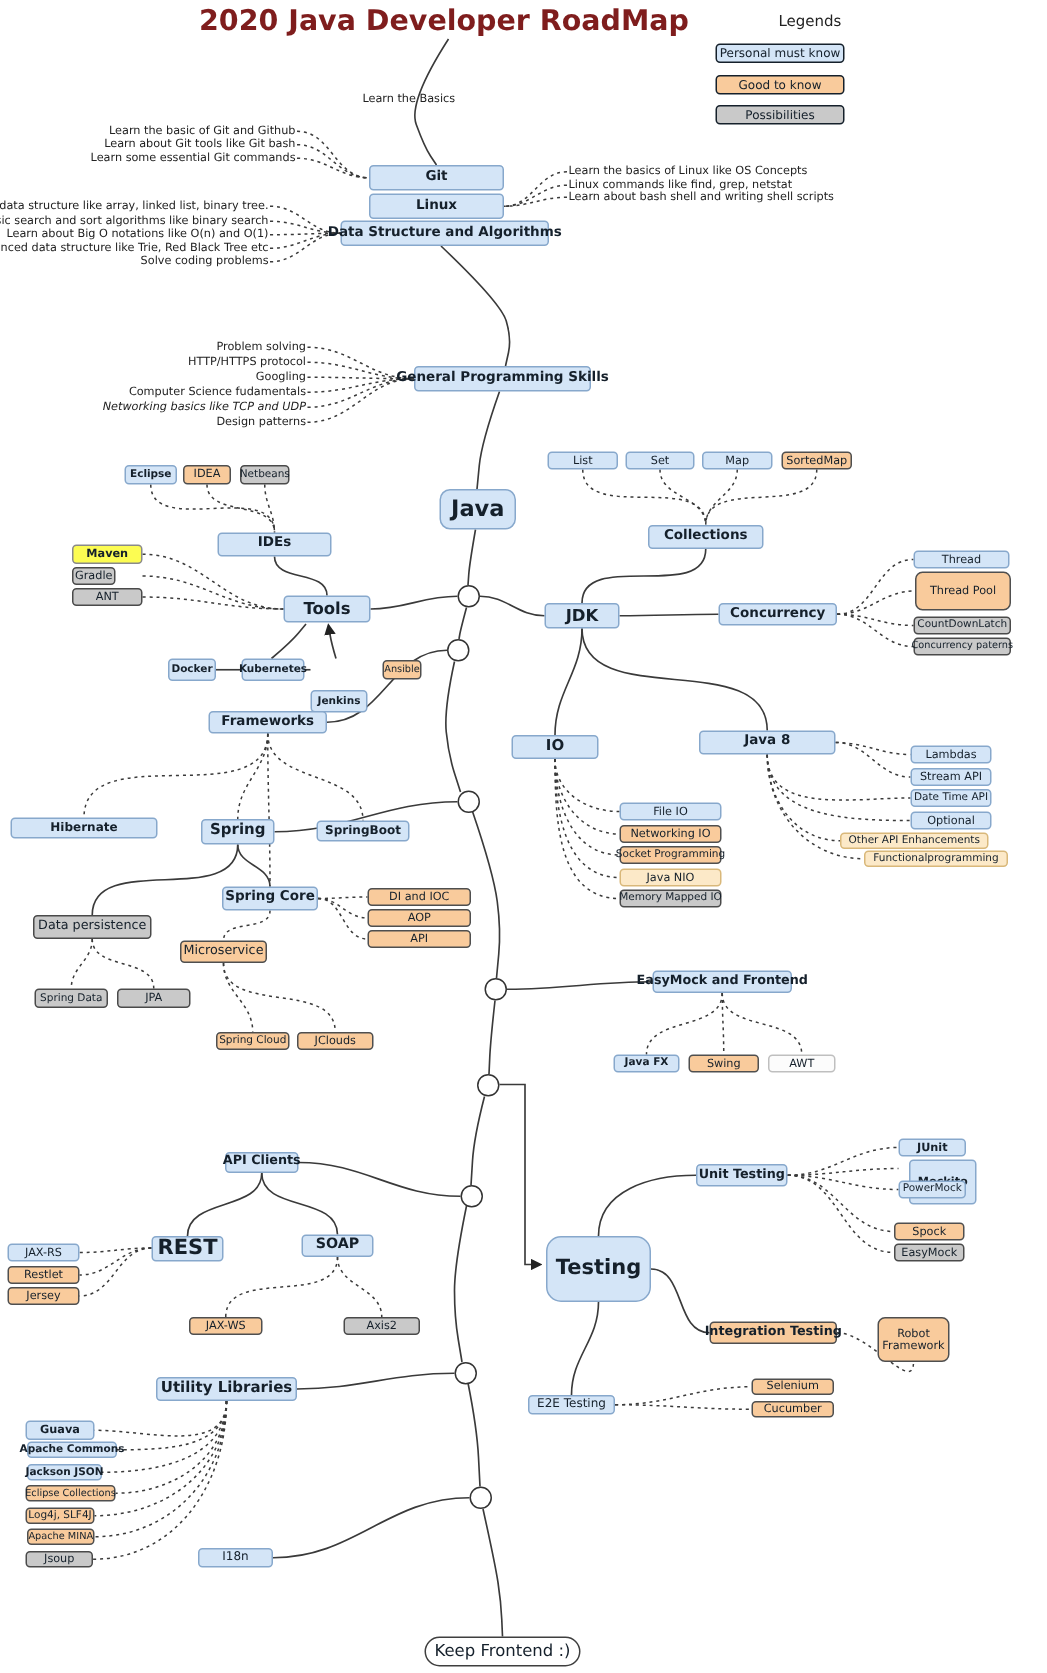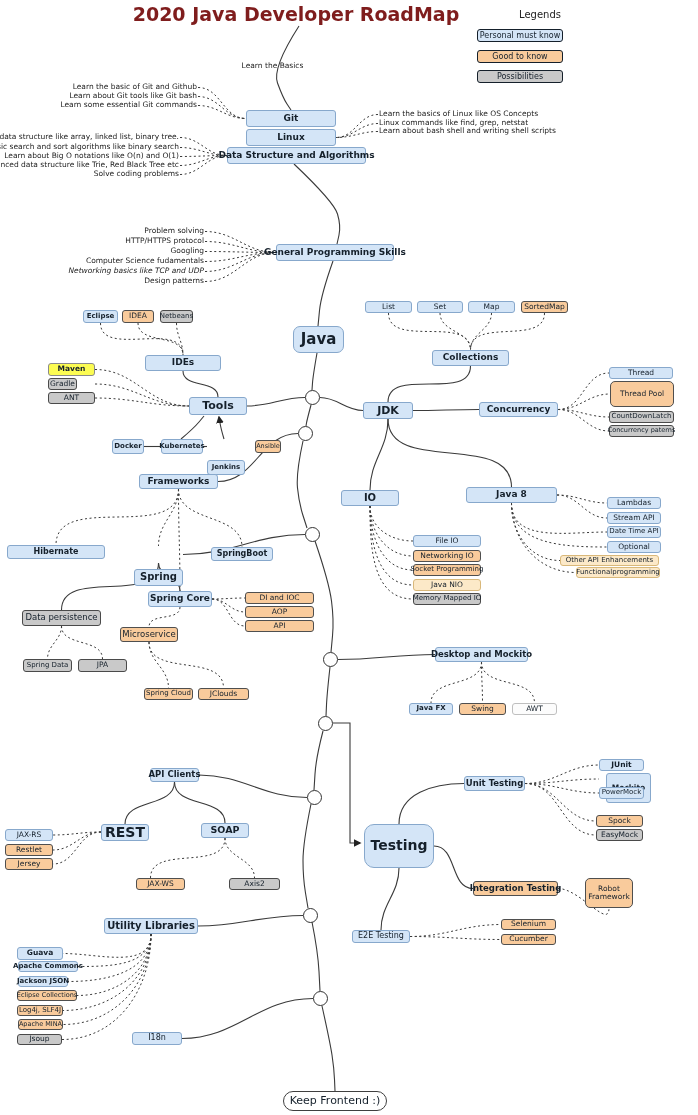--- a/index.html
+++ b/index.html
@@ -215,45 +215,45 @@
     <div class="node c-orange" style="left: 413px; top: 550px; width: 68px; height: 12px;">Networking IO</div>
     <div class="node c-orange" style="left: 413px; top: 564px; width: 68px; height: 12px; font-size: 7px;">Socket Programming</div>
     <div class="node c-cream" style="left: 413px; top: 579px; width: 68px; height: 12px;">Java NIO</div>
     <div class="node c-gray" style="left: 413px; top: 593px; width: 68px; height: 12px; font-size: 7px;">Memory Mapped IO</div>
     <div class="node c-blue bold" style="left: 466px; top: 487px; width: 91px; height: 16px; font-size: 9px;">Java 8</div>
     <div class="node c-blue" style="left: 607px; top: 497px; width: 54px; height: 12px;">Lambdas</div>
     <div class="node c-blue" style="left: 607px; top: 512px; width: 54px; height: 12px;">Stream API</div>
     <div class="node c-blue" style="left: 607px; top: 526px; width: 54px; height: 12px; font-size: 7px;">Date Time API</div>
     <div class="node c-blue" style="left: 607px; top: 541px; width: 54px; height: 12px;">Optional</div>
     <div class="node c-cream" style="left: 560px; top: 555px; width: 99px; height: 11px; font-size: 7px;">Other API Enhancements</div>
-    <div class="node c-cream" style="left: 576px; top: 567px; width: 84px; height: 11px; font-size: 7px;">Functionalprogramming</div>
+    <div class="node c-cream" style="left: 576px; top: 567px; width: 96px; height: 11px; font-size: 7px;">Functionalprogramming</div>
     <div class="node c-blue bold" style="left: 7px; top: 545px; width: 98px; height: 14px; font-size: 8px;">Hibernate</div>
-    <div class="node c-blue bold" style="left: 134px; top: 546px; width: 49px; height: 17px; font-size: 10px; margin-top: 23px;">Spring</div>
+    <div class="node c-blue bold" style="left: 134px; top: 546px; width: 49px; height: 17px; font-size: 10px;">Spring</div>
     <div class="node c-blue bold" style="left: 211px; top: 547px; width: 62px; height: 14px; font-size: 8px;">SpringBoot</div>
     <div class="node c-blue bold" style="left: 148px; top: 591px; width: 64px; height: 16px; font-size: 9px;">Spring Core</div>
     <div class="node c-orange" style="left: 245px; top: 592px; width: 69px; height: 12px;">DI and IOC</div>
     <div class="node c-orange" style="left: 245px; top: 606px; width: 69px; height: 12px;">AOP</div>
     <div class="node c-orange" style="left: 245px; top: 620px; width: 69px; height: 12px;">API</div>
     <div class="node c-gray" style="left: 22px; top: 610px; width: 79px; height: 16px; font-size: 8.5px;">Data persistence</div>
     <div class="node c-orange" style="left: 120px; top: 627px; width: 58px; height: 15px; font-size: 8.5px;">Microservice</div>
     <div class="node c-gray" style="left: 23px; top: 659px; width: 49px; height: 13px; font-size: 7px;">Spring Data</div>
     <div class="node c-gray" style="left: 78px; top: 659px; width: 49px; height: 13px;">JPA</div>
     <div class="node c-orange" style="left: 144px; top: 688px; width: 49px; height: 12px; font-size: 7px;">Spring Cloud</div>
     <div class="node c-orange" style="left: 198px; top: 688px; width: 51px; height: 12px;">JClouds</div>
-    <div class="node c-blue bold" style="left: 435px; top: 647px; width: 93px; height: 15px; font-size: 8.5px;">Desktop and Mockito</div>
+    <div class="node c-blue bold" style="left: 435px; top: 647px; width: 93px; height: 15px; font-size: 8.5px;">EasyMock and Frontend</div>
     <div class="node c-blue bold" style="left: 409px; top: 703px; width: 44px; height: 12px; font-size: 7px;">Java FX</div>
     <div class="node c-orange" style="left: 459px; top: 703px; width: 47px; height: 12px;">Swing</div>
     <div class="node c-white" style="left: 512px; top: 703px; width: 45px; height: 12px;">AWT</div>
     <div class="node c-blue bold" style="left: 150px; top: 768px; width: 49px; height: 14px; font-size: 8.5px;">API Clients</div>
     <div class="node c-blue bold" style="left: 101px; top: 824px; width: 48px; height: 17px; font-size: 14px;">REST</div>
     <div class="node c-blue bold" style="left: 201px; top: 823px; width: 48px; height: 15px; font-size: 9.5px;">SOAP</div>
     <div class="node c-blue" style="left: 5px; top: 829px; width: 48px; height: 12px;">JAX-RS</div>
     <div class="node c-orange" style="left: 5px; top: 844px; width: 48px; height: 12px;">Restlet</div>
     <div class="node c-orange" style="left: 5px; top: 858px; width: 48px; height: 12px;">Jersey</div>
-    <div class="node c-orange" style="left: 136px; top: 878px; width: 49px; height: 12px;">JAX-WS</div>
+    <div class="node c-orange" style="left: 126px; top: 878px; width: 49px; height: 12px;">JAX-WS</div>
     <div class="node c-gray" style="left: 229px; top: 878px; width: 51px; height: 12px;">Axis2</div>
     <div class="node c-blue bold" style="left: 364px; top: 824px; width: 70px; height: 44px; font-size: 14px; border-radius: 10px;">Testing</div>
     <div class="node c-blue bold" style="left: 464px; top: 776px; width: 61px; height: 15px; font-size: 8.5px;">Unit Testing</div>
     <div class="node c-blue bold" style="left: 599px; top: 759px; width: 45px; height: 12px;">JUnit</div>
     <div class="node c-blue bold" style="left: 606px; top: 773px; width: 45px; height: 30px;">Mockito</div>
     <div class="node c-blue" style="left: 599px; top: 787px; width: 45px; height: 12px; font-size: 7px;">PowerMock</div>
     <div class="node c-orange" style="left: 596px; top: 815px; width: 47px; height: 12px;">Spock</div>
     <div class="node c-gray" style="left: 596px; top: 829px; width: 47px; height: 12px;">EasyMock</div>
     <div class="node c-orange bold" style="left: 473px; top: 881px; width: 85px; height: 15px; font-size: 8.5px;">Integration Testing</div>
     <div class="node c-orange wr" style="left: 585px; top: 878px; width: 48px; height: 30px; border-radius: 5px;">Robot Framework</div>

